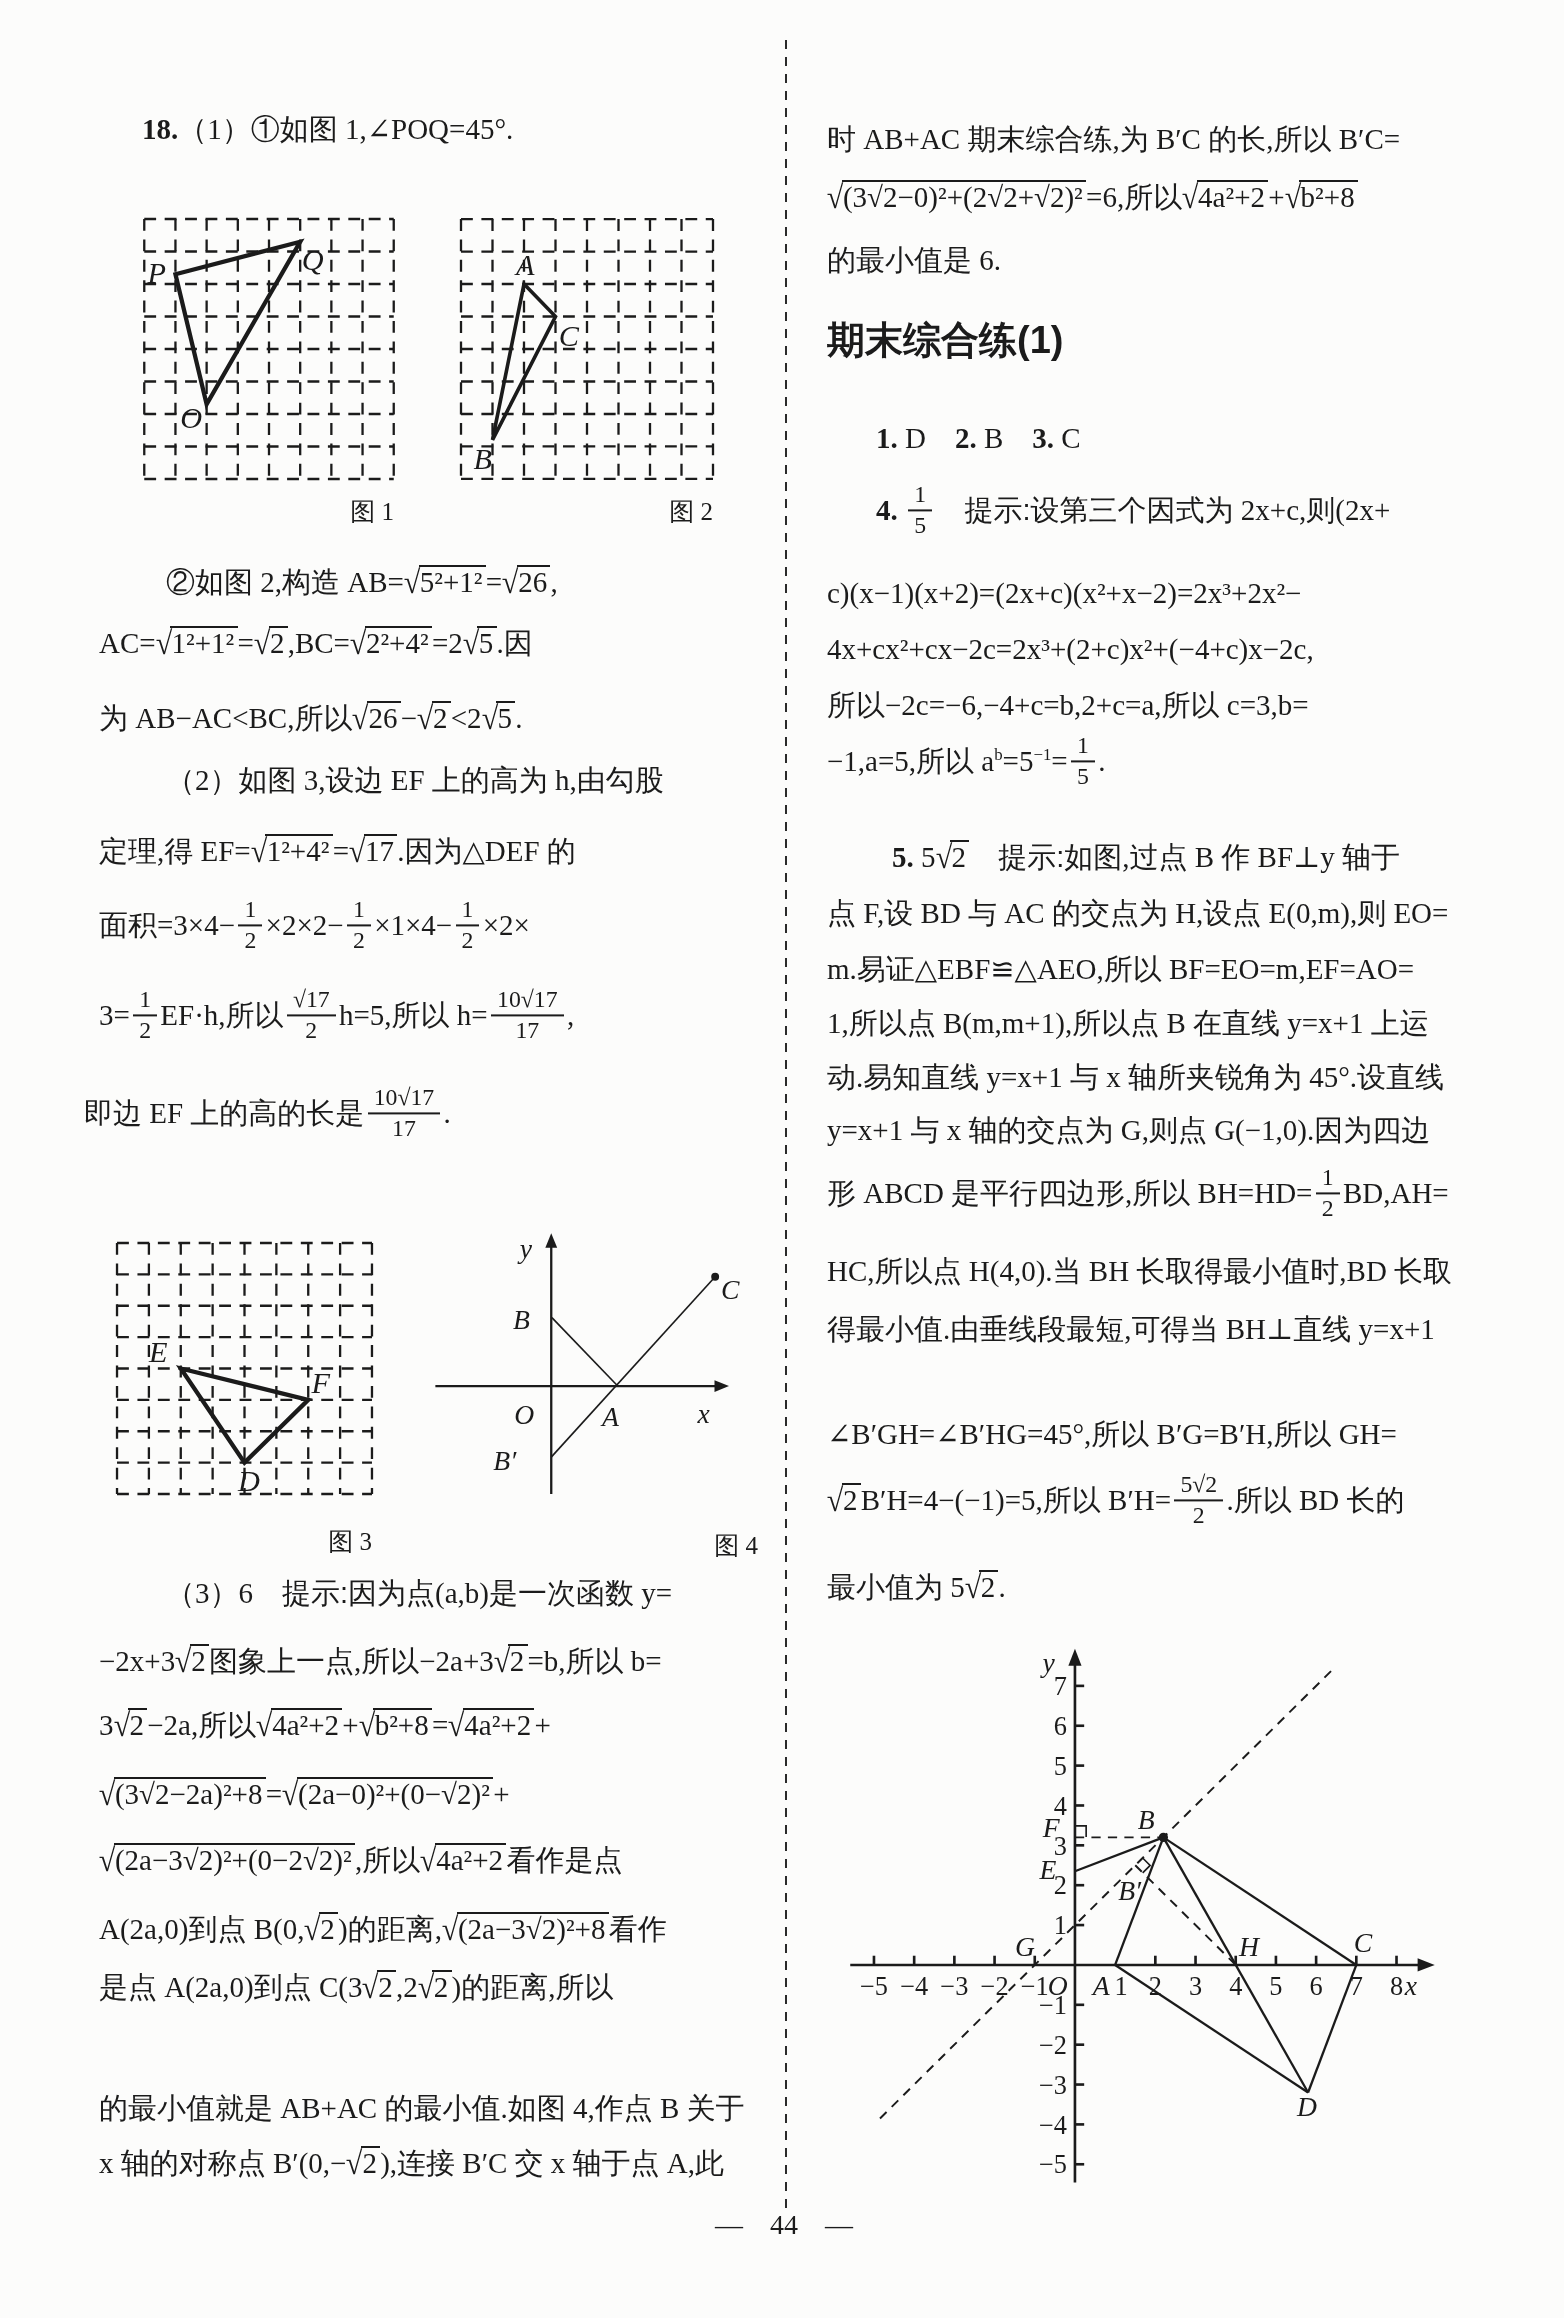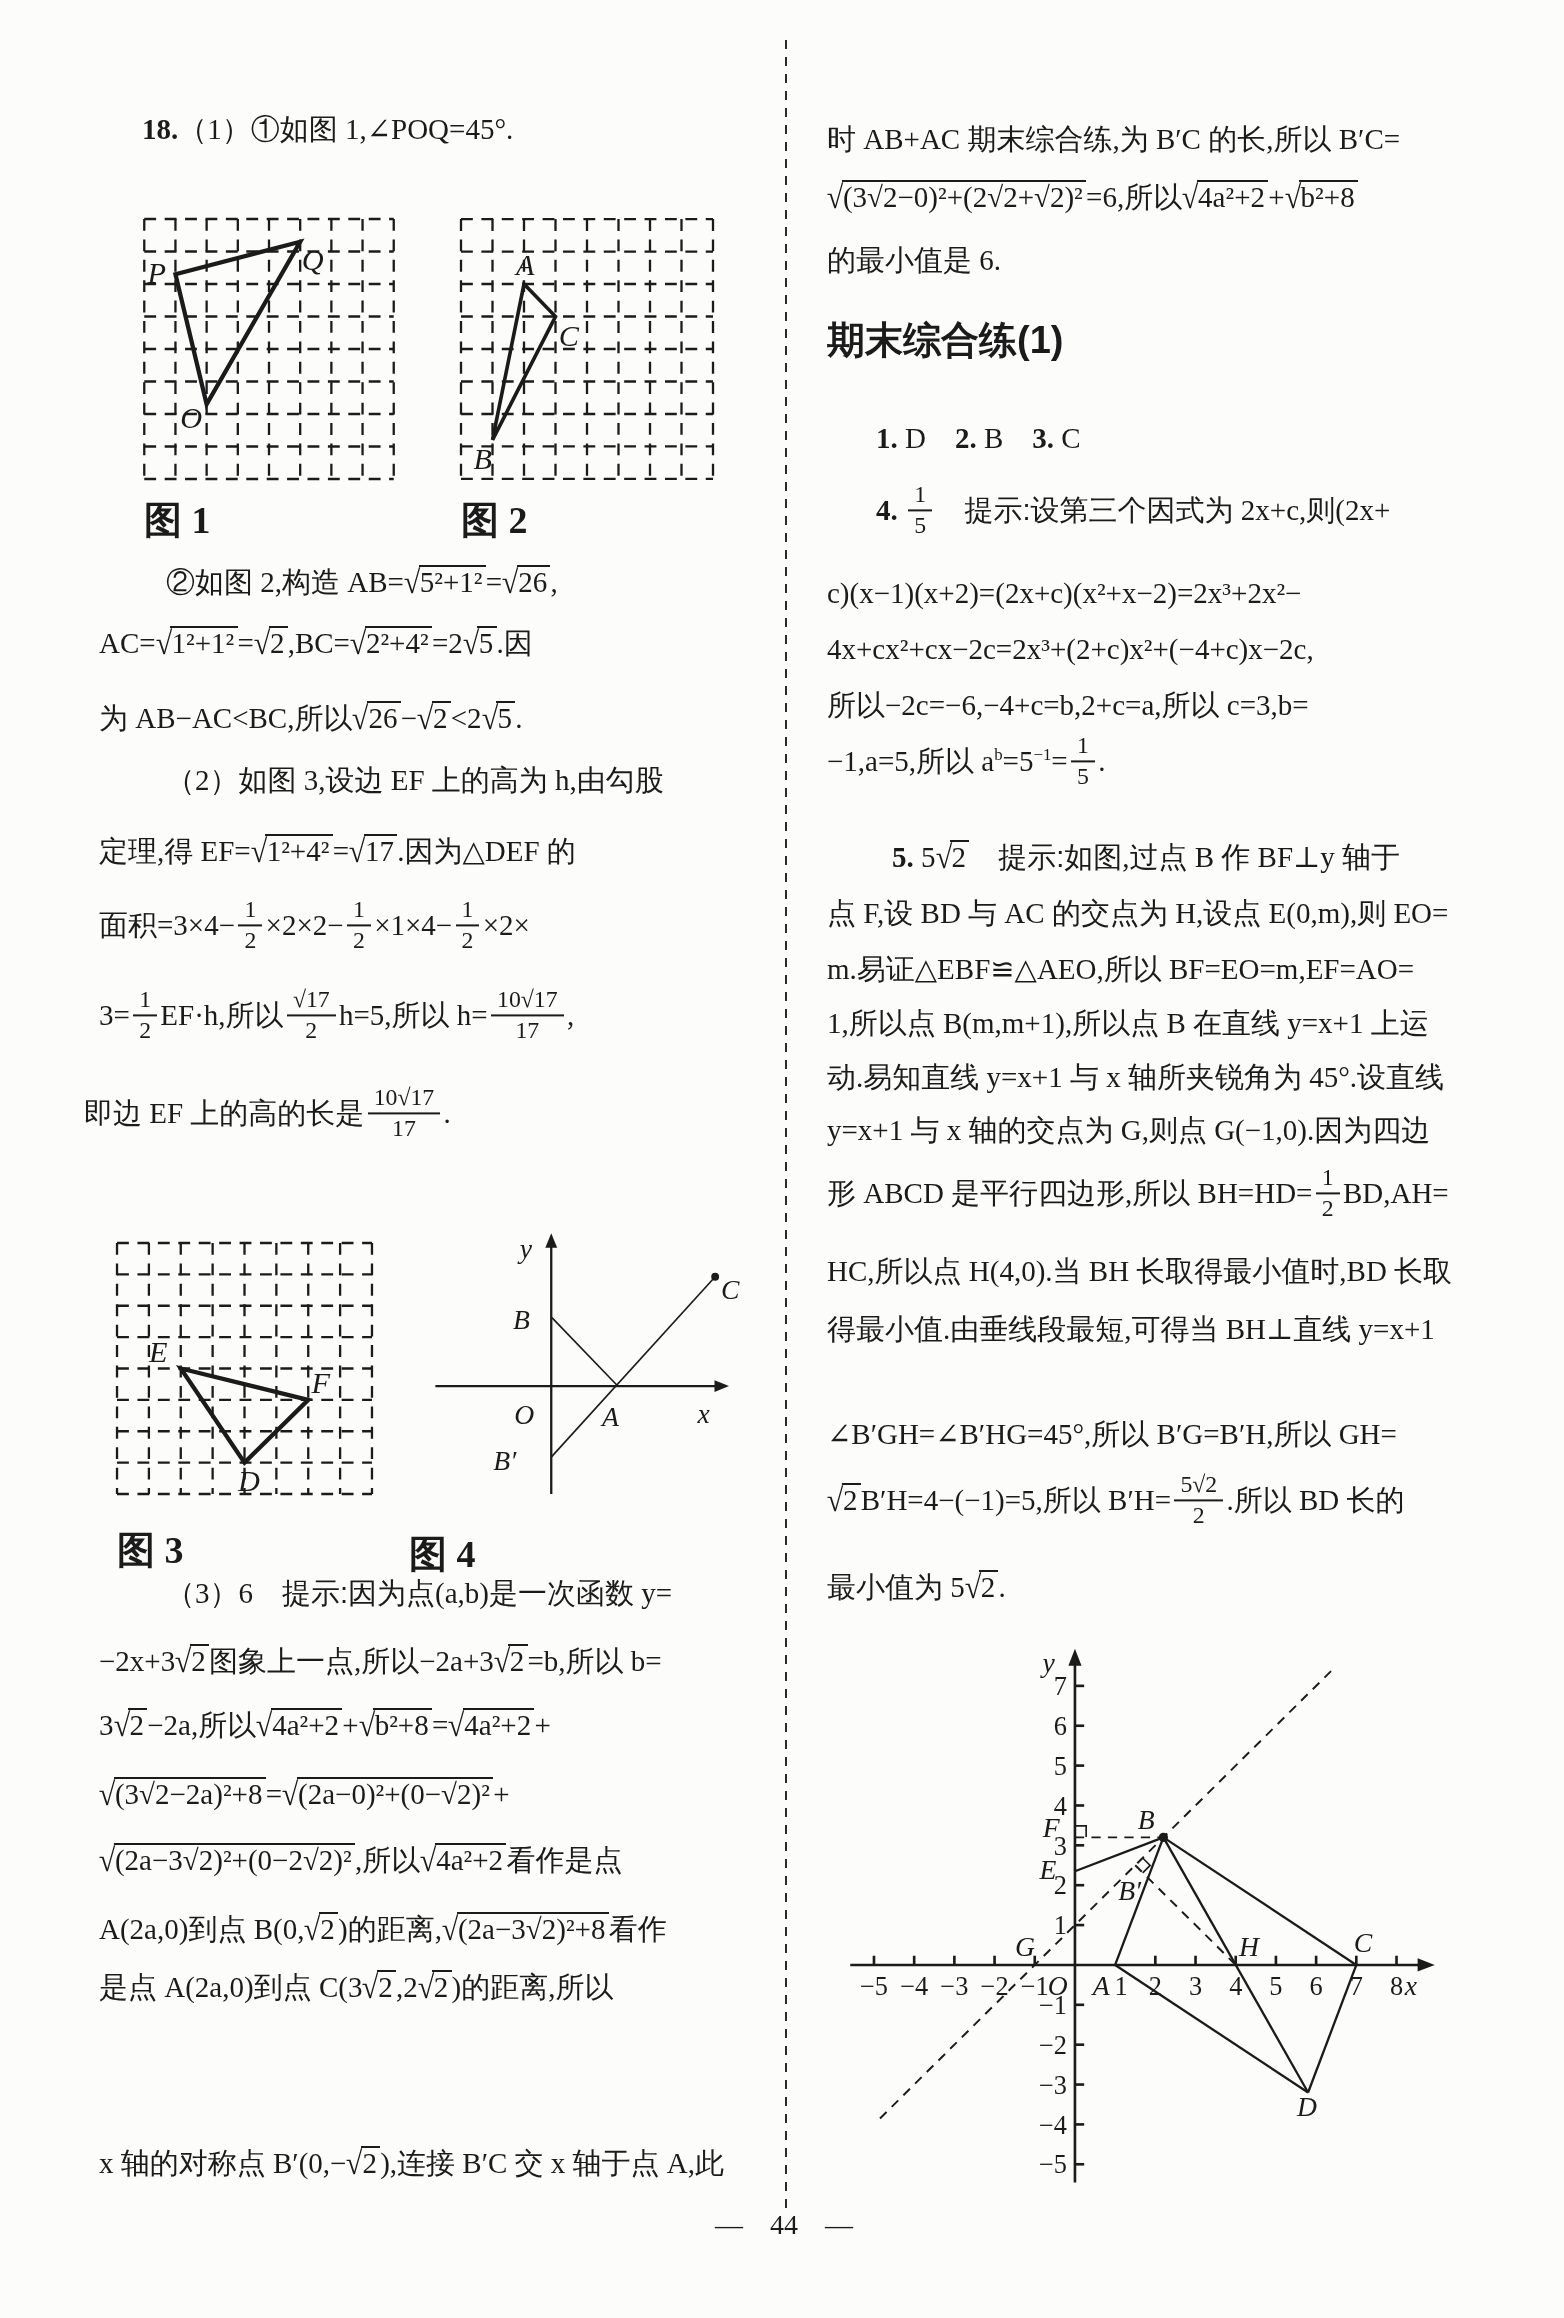--- a/index.html
+++ b/index.html
@@ -12,21 +12,21 @@
   .rad{white-space:nowrap;}
   .rad .rs{display:inline-block;transform:scale(1.04,1.12);}
   .rad .rv{display:inline-block;border-top:2.3px solid currentColor;padding:0 3.3px 0 1.3px;margin-left:-1.3px;line-height:1.08;}
   .frac{display:inline-flex;flex-direction:column;align-items:center;vertical-align:middle;
         font-size:0.82em;line-height:1.15;margin:0 3.3px;transform:translateY(-2.6px);}
   .frac .fn{padding:0 6px 0.7px 6px;border-bottom:2px solid currentColor;}
   .frac .fd{padding:0.7px 6px 0 6px;}
   .sp{font-size:0.58em;vertical-align:0.65em;}
   .heading{position:absolute;left:827px;top:315px;width:682px;text-align:left;
            font-family:"Liberation Sans","DejaVu Sans",sans-serif;font-weight:bold;font-size:38px;}
-  .caption{position:absolute;text-align:left;font-size:38px;font-weight:bold;}
+  .caption{position:absolute;text-align:right;font-size:25px;font-weight:normal;}
   .footer{position:absolute;left:626px;top:2209px;width:316px;text-align:center;font-size:28px;word-spacing:20px;}
   .divider{position:absolute;left:785px;top:40px;width:2px;height:2168px;
            background:repeating-linear-gradient(to bottom,#2a2a2a 0 8.6px,transparent 8.6px 17px);}
   svg{position:absolute;overflow:visible;}
   .dashl{stroke:#1b1b1b;stroke-width:3.5;stroke-dasharray:18 13;fill:none;}
   .tri{fill:none;stroke:#1b1b1b;stroke-width:6.5;stroke-linejoin:miter;}
   .tri2{fill:none;stroke:#1b1b1b;stroke-width:5.5;stroke-linejoin:miter;}
   .flab{font:italic 46px "Liberation Serif","DejaVu Serif",serif;fill:#1b1b1b;}
   .glab{font:italic 42px "Liberation Serif","DejaVu Serif",serif;fill:#1b1b1b;}
   .gnum{font:40px "Liberation Serif","DejaVu Serif",serif;fill:#1b1b1b;}
@@ -73,20 +73,21 @@
         <span class="fn">10√17</span>
         <span class="fd">17</span>
       </span>.</div>
   <div class="tline" style="left:166px;top:1575px">（3）6　<span class="ht">提示:</span>因为点(a,b)是一次函数 y=</div>
   <div class="tline" style="left:99px;top:1643px">−2x+3<span class="rad"><span class="rs">√</span><span class="rv">2</span></span>图象上一点,所以−2a+3<span class="rad"><span class="rs">√</span><span class="rv">2</span></span>=b,所以 b=</div>
   <div class="tline" style="left:99px;top:1707px">3<span class="rad"><span class="rs">√</span><span class="rv">2</span></span>−2a,所以<span class="rad"><span class="rs">√</span><span class="rv">4a²+2</span></span>+<span class="rad"><span class="rs">√</span><span class="rv">b²+8</span></span>=<span class="rad"><span class="rs">√</span><span class="rv">4a²+2</span></span>+</div>
   <div class="tline" style="left:99px;top:1776px"><span class="rad"><span class="rs">√</span><span class="rv">(3√2−2a)²+8</span></span>=<span class="rad"><span class="rs">√</span><span class="rv">(2a−0)²+(0−√2)²</span></span>+</div>
   <div class="tline" style="left:99px;top:1842px"><span class="rad"><span class="rs">√</span><span class="rv">(2a−3√2)²+(0−2√2)²</span></span>,所以<span class="rad"><span class="rs">√</span><span class="rv">4a²+2</span></span>看作是点</div>
   <div class="tline" style="left:99px;top:1911px">A(2a,0)到点 B(0,<span class="rad"><span class="rs">√</span><span class="rv">2</span></span>)的距离,<span class="rad"><span class="rs">√</span><span class="rv">(2a−3√2)²+8</span></span>看作</div>
   <div class="tline" style="left:99px;top:1969px">是点 A(2a,0)到点 C(3<span class="rad"><span class="rs">√</span><span class="rv">2</span></span>,2<span class="rad"><span class="rs">√</span><span class="rv">2</span></span>)的距离,所以</div>
+  <div class="tline" style="left:99px;top:2090px">的最小值就是 AB+AC 的最小值.如图 4,作点 B 关于</div>
   <div class="tline" style="left:99px;top:2145px">x 轴的对称点 B′(0,−<span class="rad"><span class="rs">√</span><span class="rv">2</span></span>),连接 B′C 交 x 轴于点 A,此</div>
 
   <div class="tline" style="left:827px;top:121px">时 AB+AC 期末综合练,为 B′C 的长,所以 B′C=</div>
   <div class="tline" style="left:827px;top:179px"><span class="rad"><span class="rs">√</span><span class="rv">(3√2−0)²+(2√2+√2)²</span></span>=6,所以<span class="rad"><span class="rs">√</span><span class="rv">4a²+2</span></span>+<span class="rad"><span class="rs">√</span><span class="rv">b²+8</span></span></div>
   <div class="tline" style="left:827px;top:242px">的最小值是 6.</div>
   <div class="tline" style="left:876px;top:420px"><span class="bd">1.</span> D　<span class="bd">2.</span> B　<span class="bd">3.</span> C</div>
   <div class="tline" style="left:876px;top:484px"><span class="bd">4.</span> <span class="frac">
         <span class="fn">1</span>
         <span class="fd">5</span>
       </span>　<span class="ht">提示:</span>设第三个因式为 2x+c,则(2x+</div>

